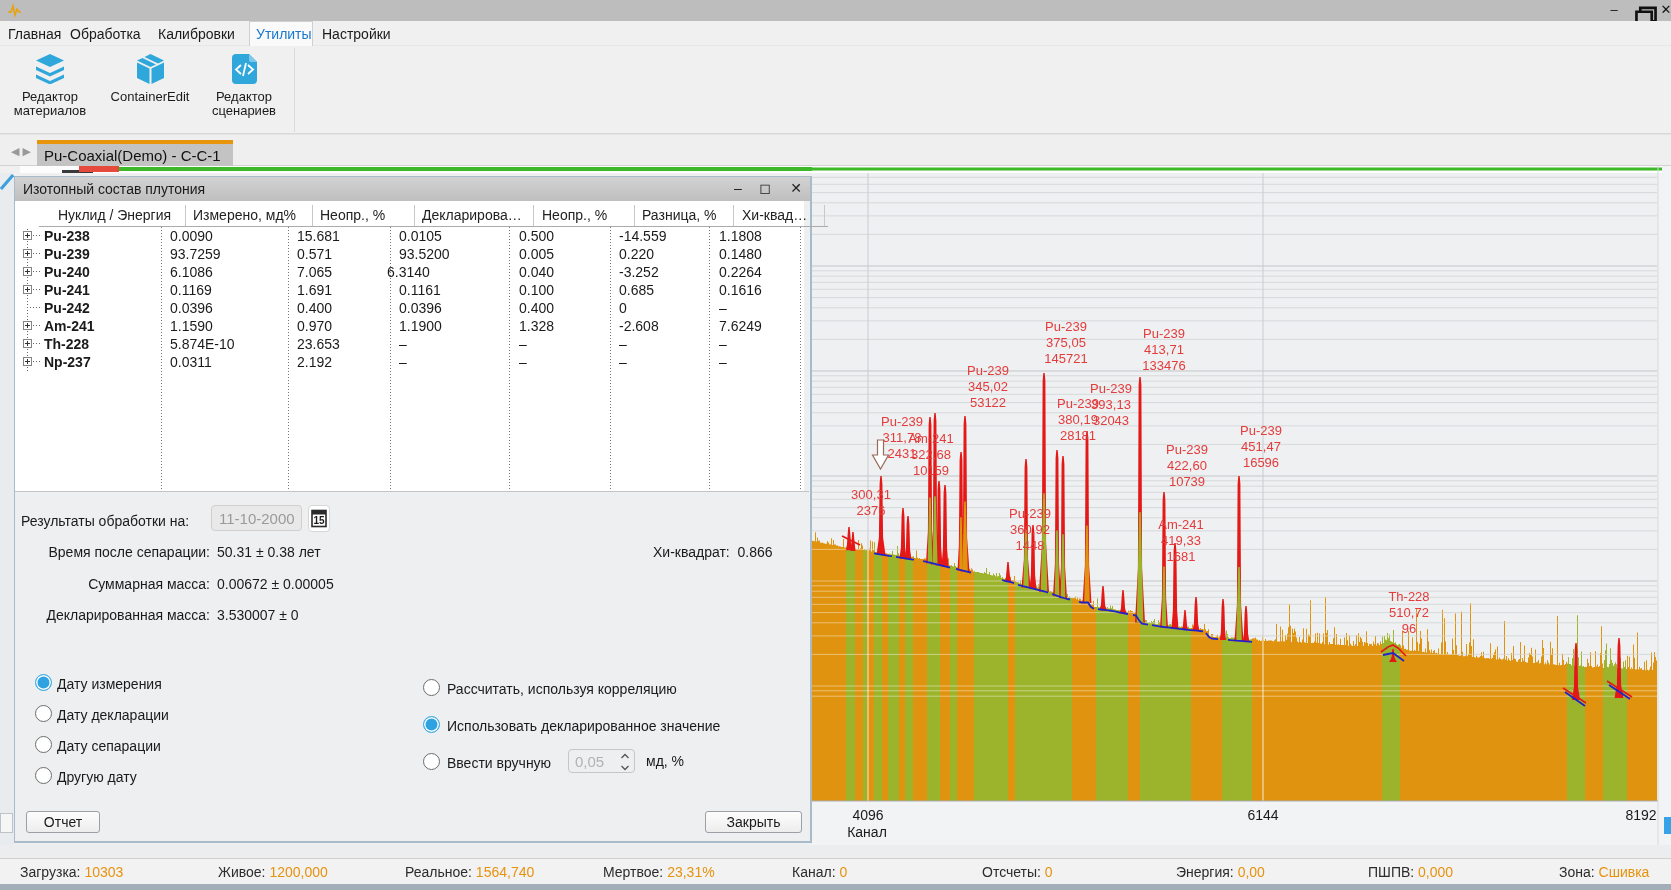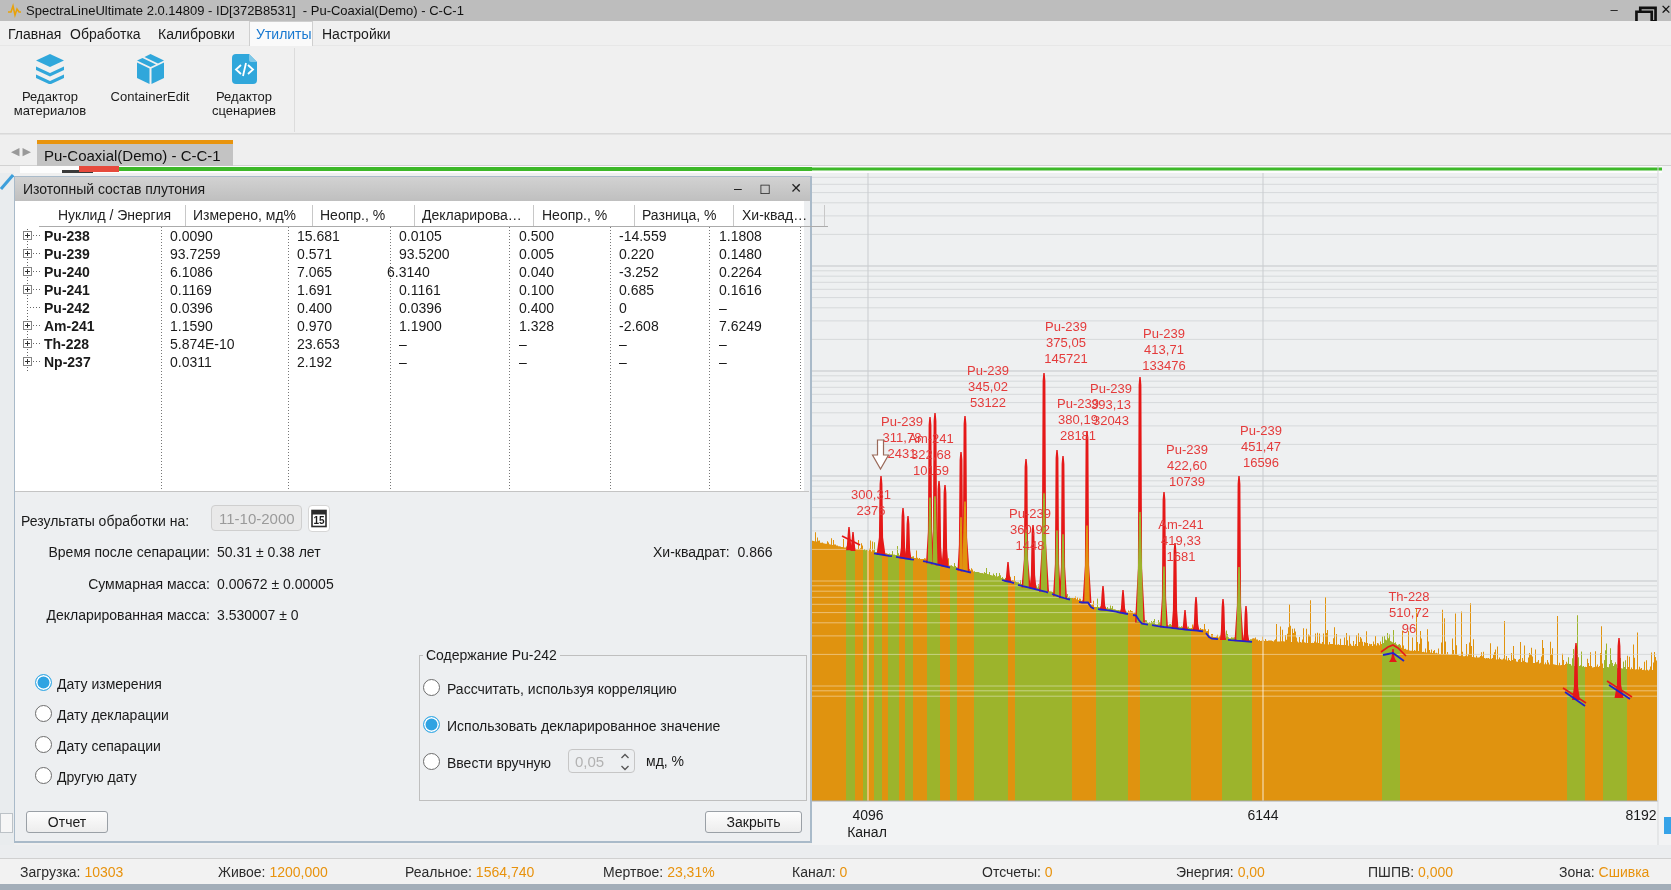--- a/index.html
+++ b/index.html
@@ -108,21 +108,20 @@
 .dbtn { position:absolute; height:22px; background:linear-gradient(#fdfdfd,#ededed);
   border:1px solid #9aa0a6; border-radius:3px; text-align:center; font-size:14px;
   padding-top:2px; color:#1a1a1a; }
 </style></head>
 <body>
 
 <div class="abs" id="titlebar">
  <svg width="15" height="15" viewBox="0 0 15 15">
       <path d="M1,9 L4,9 L6,3 L8,12 L10,6 L12,9 L14,9" stroke="#e8a20a" stroke-width="1.6" fill="none"></path>
     </svg>
- <span class="txt">SpectraLineUltimate 2.0.14809 - ID[372B8531]&nbsp; - Pu-Coaxial(Demo) - C-C-1</span>
  <span class="winbtn" style="left:1601px">–</span>
  <svg class="winbtn" style="left:1633px;top:6px" width="12" height="11" viewBox="0 0 12 11">
       <path d="M3,3 V1 H11 V8 H9 M1,3 H9 V10 H1 Z" stroke="#111" stroke-width="1.4" fill="none"></path>
     </svg>
  <span class="winbtn" style="left:1653px">✕</span>
 </div>
 
 <div class="abs" id="menubar">
  <div id="seltab"></div>
  <span style="left:8px">Главная</span>
@@ -483,42 +482,39 @@
  <span class="lab ralign" style="left:0px; top:399px; width:195px">Суммарная масса:</span>
  <span class="lab" style="left:202px; top:399px">0.00672 ± 0.00005</span>
  <span class="lab ralign" style="left:0px; top:430px; width:195px">Декларированная масса:</span>
  <span class="lab" style="left:202px; top:430px">3.530007 ± 0</span>
  <div id="dinput">11-10-2000</div>
  <div id="dcal"><svg width="20" height="25" viewBox="0 0 20 25">
         <rect x="3" y="4.5" width="14" height="16" fill="#fff" stroke="#2b2b2b" stroke-width="1.6"></rect>
         <rect x="3" y="4" width="14" height="4.5" fill="#2b2b2b"></rect>
         <text x="10" y="17.5" font-size="10" font-weight="bold" text-anchor="middle" fill="#1a1a1a" font-family="Liberation Sans">15</text>
       </svg></div>
- <fieldset id="fs2">
-      <legend>Содержание Pu-242</legend>
-    </fieldset>
  <span class="radio on" style="left:20px; top:497px"></span>
     <span class="rlab" style="left:42px; top:499px">Дату измерения</span>
  <span class="radio" style="left:20px; top:528px"></span>
     <span class="rlab" style="left:42px; top:530px">Дату декларации</span>
  <span class="radio" style="left:20px; top:559px"></span>
     <span class="rlab" style="left:42px; top:561px">Дату сепарации</span>
  <span class="radio" style="left:20px; top:590px"></span>
     <span class="rlab" style="left:42px; top:592px">Другую дату</span>
  <span class="radio" style="left:408px; top:502px"></span>
     <span class="rlab" style="left:432px; top:504px">Рассчитать, используя корреляцию</span>
  <span class="radio on" style="left:408px; top:539px"></span>
     <span class="rlab" style="left:432px; top:541px">Использовать декларированное значение</span>
  <span class="radio" style="left:408px; top:576px"></span>
     <span class="rlab" style="left:432px; top:578px">Ввести вручную</span>
  <div id="spin">0,05<svg style="position:absolute;right:4px;top:3px" width="10" height="18" viewBox="0 0 10 18">
         <path d="M1.5,5 L5,1.5 L8.5,5 M1.5,13 L5,16.5 L8.5,13" stroke="#555" stroke-width="1.3" fill="none"></path>
       </svg></div>
  <span class="rlab" style="left:631px; top:576px">мд, %</span>
- <div class="dbtn" style="left:11px; top:634px; width:82px">Отчет</div>
+ <div class="dbtn" style="left:11px; top:634px; width:74px">Отчет</div>
  <div class="dbtn" style="left:690px; top:634px; width:97px">Закрыть</div>
 </div>
 
 <div class="abs" id="statusgap"></div>
 <div class="abs" id="statusbar">
     <span style="left:20px"><b>Загрузка:</b> <em>10303</em></span>
     <span style="left:218px"><b>Живое:</b> <em>1200,000</em></span>
     <span style="left:405px"><b>Реальное:</b> <em>1564,740</em></span>
     <span style="left:603px"><b>Мертвое:</b> <em>23,31%</em></span>
     <span style="left:792px"><b>Канал:</b> <em>0</em></span>

